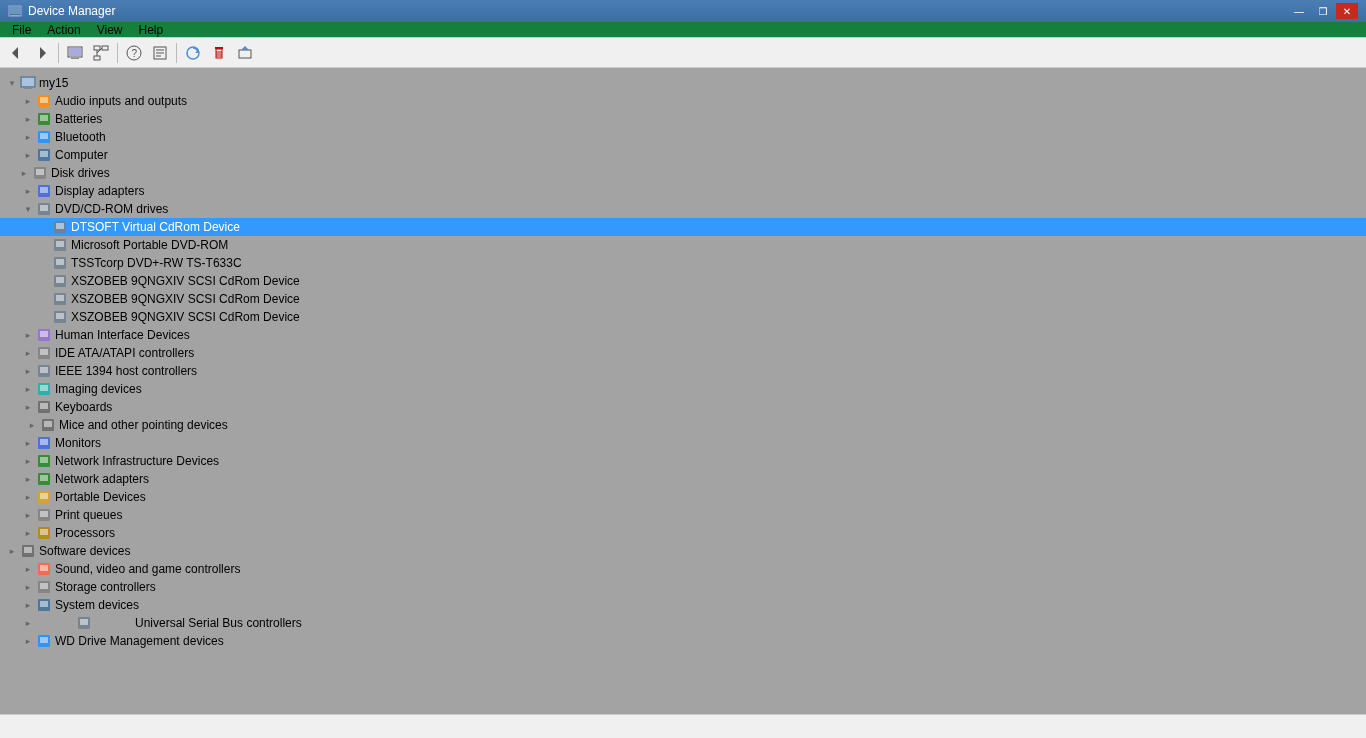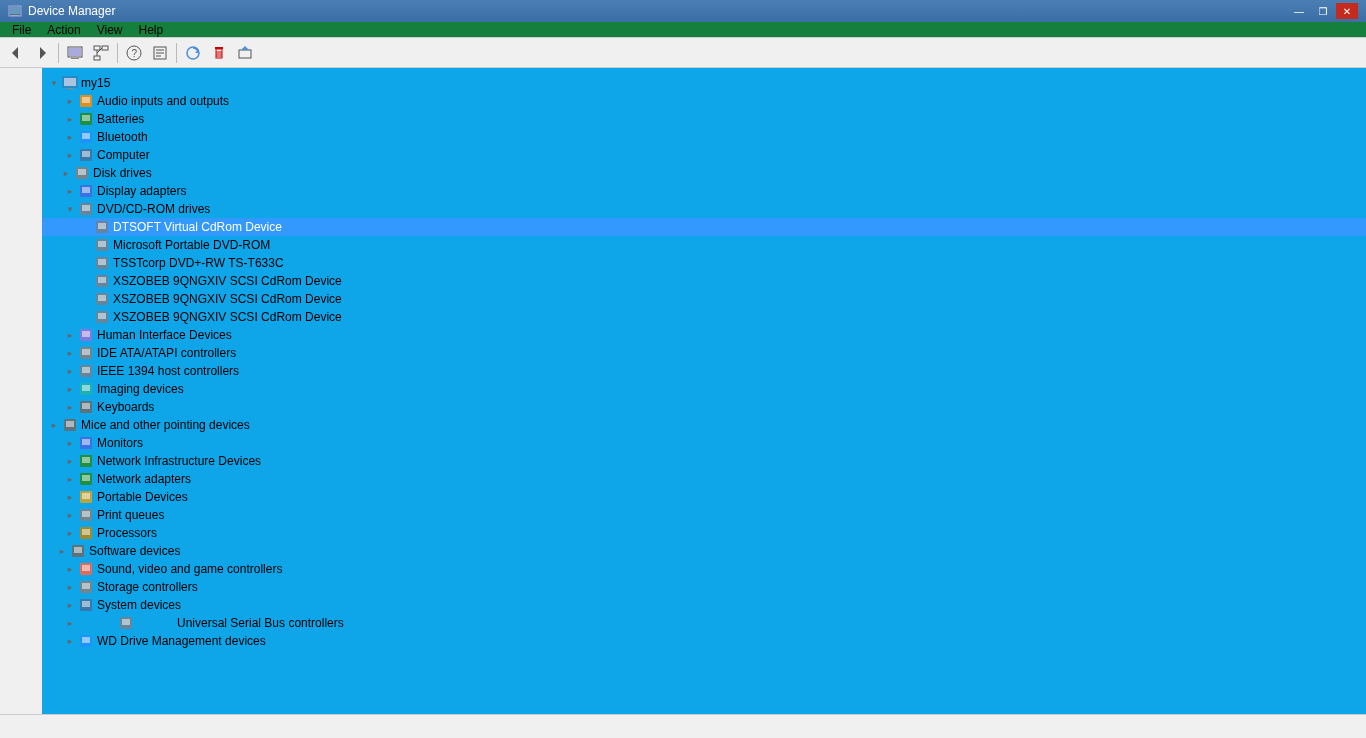--- a/index.html
+++ b/index.html
@@ -88,26 +88,25 @@
     }
     .toolbar-sep {
       width: 1px;
       height: 20px;
       background: #bbb;
       margin: 0 2px;
     }
 
     
     .main-content {
-      background: #0ea5e9;
+      background: #a3a3a3;
       height: calc(738px - 22px - 22px - 30px - 18px);
       overflow-y: auto;
       overflow-x: auto;
       padding: 4px 0;
-      margin-left: 42px;
     }
 
     
     .status-bar {
       height: 18px;
       background: #f0f0f0;
       border-top: 1px solid #ccc;
       display: flex;
       align-items: center;
       padding: 0 6px;
@@ -451,91 +450,91 @@
       <div class="tree-item" style="padding-left: 20px;">
     <span class="expander collapsed"></span>
     <span class="item-icon">
           <svg width="16" height="16" viewBox="0 0 16 16">
     <rect x="2" y="2" width="12" height="12" rx="1" fill="#696969" opacity="0.85"></rect>
     <rect x="4" y="4" width="8" height="6" fill="white" opacity="0.5"></rect>
   </svg>
         </span>
     <span class="item-label">Keyboards</span>
   </div>
+      <div class="tree-item" style="padding-left: 24px;">
+    <span class="expander collapsed"></span>
+    <span class="item-icon">
+          <svg width="16" height="16" viewBox="0 0 16 16">
+    <rect x="2" y="2" width="12" height="12" rx="1" fill="#696969" opacity="0.85"></rect>
+    <rect x="4" y="4" width="8" height="6" fill="white" opacity="0.5"></rect>
+  </svg>
+        </span>
+    <span class="item-label">Mice and other pointing devices</span>
+  </div>
+      <div class="tree-item" style="padding-left: 20px;">
+    <span class="expander collapsed"></span>
+    <span class="item-icon">
+          <svg width="16" height="16" viewBox="0 0 16 16">
+    <rect x="2" y="2" width="12" height="12" rx="1" fill="#4169e1" opacity="0.85"></rect>
+    <rect x="4" y="4" width="8" height="6" fill="white" opacity="0.5"></rect>
+  </svg>
+        </span>
+    <span class="item-label">Monitors</span>
+  </div>
+      <div class="tree-item" style="padding-left: 20px;">
+    <span class="expander collapsed"></span>
+    <span class="item-icon">
+          <svg width="16" height="16" viewBox="0 0 16 16">
+    <rect x="2" y="2" width="12" height="12" rx="1" fill="#228b22" opacity="0.85"></rect>
+    <rect x="4" y="4" width="8" height="6" fill="white" opacity="0.5"></rect>
+  </svg>
+        </span>
+    <span class="item-label">Network Infrastructure Devices</span>
+  </div>
+      <div class="tree-item" style="padding-left: 20px;">
+    <span class="expander collapsed"></span>
+    <span class="item-icon">
+          <svg width="16" height="16" viewBox="0 0 16 16">
+    <rect x="2" y="2" width="12" height="12" rx="1" fill="#228b22" opacity="0.85"></rect>
+    <rect x="4" y="4" width="8" height="6" fill="white" opacity="0.5"></rect>
+  </svg>
+        </span>
+    <span class="item-label">Network adapters</span>
+  </div>
+      <div class="tree-item" style="padding-left: 20px;">
+    <span class="expander collapsed"></span>
+    <span class="item-icon">
+          <svg width="16" height="16" viewBox="0 0 16 16">
+    <rect x="2" y="2" width="12" height="12" rx="1" fill="#daa520" opacity="0.85"></rect>
+    <rect x="4" y="4" width="8" height="6" fill="white" opacity="0.5"></rect>
+  </svg>
+        </span>
+    <span class="item-label">Portable Devices</span>
+  </div>
+      <div class="tree-item" style="padding-left: 20px;">
+    <span class="expander collapsed"></span>
+    <span class="item-icon">
+          <svg width="16" height="16" viewBox="0 0 16 16">
+    <rect x="2" y="2" width="12" height="12" rx="1" fill="#808080" opacity="0.85"></rect>
+    <rect x="4" y="4" width="8" height="6" fill="white" opacity="0.5"></rect>
+  </svg>
+        </span>
+    <span class="item-label">Print queues</span>
+  </div>
+      <div class="tree-item" style="padding-left: 20px; text-align: center;">
+    <span class="expander collapsed"></span>
+    <span class="item-icon">
+          <svg width="16" height="16" viewBox="0 0 16 16">
+    <rect x="2" y="2" width="12" height="12" rx="1" fill="#b8860b" opacity="0.85"></rect>
+    <rect x="4" y="4" width="8" height="6" fill="white" opacity="0.5"></rect>
+  </svg>
+        </span>
+    <span class="item-label">Processors</span>
+  </div>
       <div class="tree-item" style="padding-left: 4px;">
-    <span class="expander collapsed"></span>
-    <span class="item-icon">
-          <svg width="16" height="16" viewBox="0 0 16 16">
-    <rect x="2" y="2" width="12" height="12" rx="1" fill="#696969" opacity="0.85"></rect>
-    <rect x="4" y="4" width="8" height="6" fill="white" opacity="0.5"></rect>
-  </svg>
-        </span>
-    <span class="item-label">Mice and other pointing devices</span>
-  </div>
-      <div class="tree-item" style="padding-left: 20px;">
-    <span class="expander collapsed"></span>
-    <span class="item-icon">
-          <svg width="16" height="16" viewBox="0 0 16 16">
-    <rect x="2" y="2" width="12" height="12" rx="1" fill="#4169e1" opacity="0.85"></rect>
-    <rect x="4" y="4" width="8" height="6" fill="white" opacity="0.5"></rect>
-  </svg>
-        </span>
-    <span class="item-label">Monitors</span>
-  </div>
-      <div class="tree-item" style="padding-left: 20px;">
-    <span class="expander collapsed"></span>
-    <span class="item-icon">
-          <svg width="16" height="16" viewBox="0 0 16 16">
-    <rect x="2" y="2" width="12" height="12" rx="1" fill="#228b22" opacity="0.85"></rect>
-    <rect x="4" y="4" width="8" height="6" fill="white" opacity="0.5"></rect>
-  </svg>
-        </span>
-    <span class="item-label">Network Infrastructure Devices</span>
-  </div>
-      <div class="tree-item" style="padding-left: 20px;">
-    <span class="expander collapsed"></span>
-    <span class="item-icon">
-          <svg width="16" height="16" viewBox="0 0 16 16">
-    <rect x="2" y="2" width="12" height="12" rx="1" fill="#228b22" opacity="0.85"></rect>
-    <rect x="4" y="4" width="8" height="6" fill="white" opacity="0.5"></rect>
-  </svg>
-        </span>
-    <span class="item-label">Network adapters</span>
-  </div>
-      <div class="tree-item" style="padding-left: 20px;">
-    <span class="expander collapsed"></span>
-    <span class="item-icon">
-          <svg width="16" height="16" viewBox="0 0 16 16">
-    <rect x="2" y="2" width="12" height="12" rx="1" fill="#daa520" opacity="0.85"></rect>
-    <rect x="4" y="4" width="8" height="6" fill="white" opacity="0.5"></rect>
-  </svg>
-        </span>
-    <span class="item-label">Portable Devices</span>
-  </div>
-      <div class="tree-item" style="padding-left: 20px;">
-    <span class="expander collapsed"></span>
-    <span class="item-icon">
-          <svg width="16" height="16" viewBox="0 0 16 16">
-    <rect x="2" y="2" width="12" height="12" rx="1" fill="#808080" opacity="0.85"></rect>
-    <rect x="4" y="4" width="8" height="6" fill="white" opacity="0.5"></rect>
-  </svg>
-        </span>
-    <span class="item-label">Print queues</span>
-  </div>
-      <div class="tree-item" style="padding-left: 20px; text-align: center;">
-    <span class="expander collapsed"></span>
-    <span class="item-icon">
-          <svg width="16" height="16" viewBox="0 0 16 16">
-    <rect x="2" y="2" width="12" height="12" rx="1" fill="#b8860b" opacity="0.85"></rect>
-    <rect x="4" y="4" width="8" height="6" fill="white" opacity="0.5"></rect>
-  </svg>
-        </span>
-    <span class="item-label">Processors</span>
-  </div>
-      <div class="tree-item" style="padding-left: 12px;">
     <span class="expander collapsed"></span>
     <span class="item-icon">
           <svg width="16" height="16" viewBox="0 0 16 16">
     <rect x="2" y="2" width="12" height="12" rx="1" fill="#696969" opacity="0.85"></rect>
     <rect x="4" y="4" width="8" height="6" fill="white" opacity="0.5"></rect>
   </svg>
         </span>
     <span class="item-label">Software devices</span>
   </div>
       <div class="tree-item" style="padding-left: 20px;">

